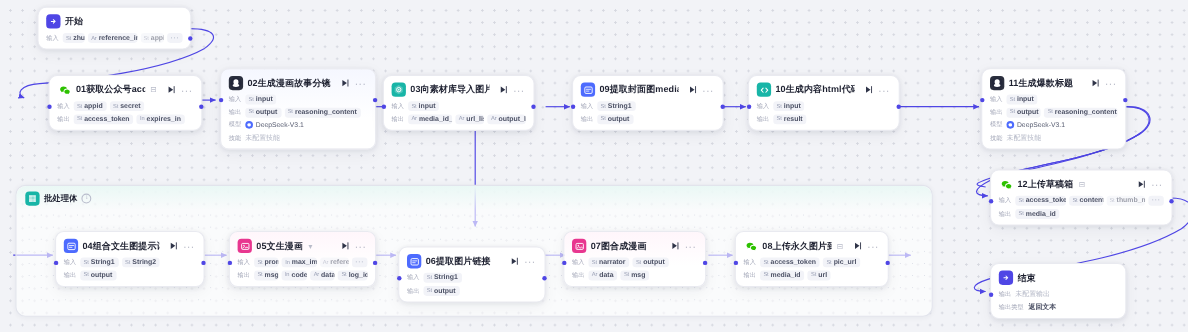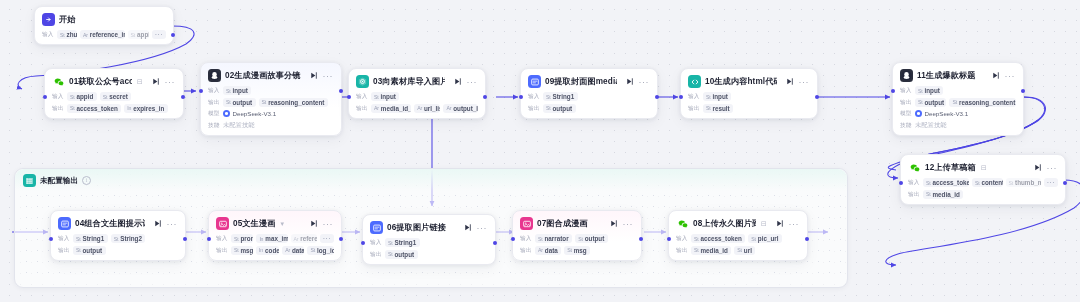--- a/index.html
+++ b/index.html
@@ -158,21 +158,21 @@
       <path d="M1064,180 C1088,180 1090,196 1074,208 C1020,240 916,248 898,254
                C882,259 882,265 896,265" marker-end="url(#ah)"></path>
 
       <path d="M838,232 L886,232" stroke="none"></path>
     </g>
   </svg>
 
   <div id="batch" style="left:14px;top:168px;width:832px;height:118px;">
     <div class="bhead">
       <span class="nicon" style="background:#18b5a7;">▦</span>
-      <span class="btitle">未配置输出</span>
+      <span class="btitle">批处理体</span>
       <i class="infoico">i</i>
     </div>
     <div class="bbody"></div>
   </div>
 
   <div class="node" id="node-start" style="left:34px;top:6px;width:140px;">
       <div class="nhead">
         <span class="nicon" style="background: rgb(79, 70, 229);">
           <svg viewBox="0 0 24 24" width="11" height="11">
             <rect x="2" y="2" width="20" height="20" rx="5" fill="#4f46e5"></rect>
@@ -507,20 +507,41 @@
         <span class="rlab">输出</span>
         <span class="chip">
           <span class="ty">St</span>
           <span>media_id</span>
         </span>
       </div>
       <span class="port l" style="top: 26px;"></span>
       <span class="port r" style="top: 26px;"></span>
     </div>
 
+  <div class="node" id="node-end" style="left:900px;top:239px;width:124px;">
+      <div class="nhead">
+        <span class="nicon" style="background: rgb(79, 70, 229);">
+          <svg viewBox="0 0 24 24" width="11" height="11">
+            <rect x="2" y="2" width="20" height="20" rx="5" fill="#4f46e5"></rect>
+            <path d="M8 12h7M12 8.5l3.5 3.5L12 15.5" stroke="#fff" stroke-width="2" fill="none" stroke-linecap="round" stroke-linejoin="round"></path>
+          </svg>
+        </span>
+        <span class="ntitle">结束</span>
+        <span class="nspacer"></span>
+      </div>
+      <div class="nrow">
+        <span class="rlab">输出</span>
+        <span class="rtext muted">未配置输出</span>
+      </div>
+      <div class="nrow">
+        <span class="rlab">输出类型</span>
+        <span class="rtext">返回文本</span>
+      </div>
+      <span class="port l" style="top: 26px;"></span>
+    </div>
 
   <div class="node" id="node-n04" style="left:50px;top:210px;width:136px;">
       <div class="nhead">
         <span class="nicon" style="background: rgb(77, 107, 254);">
           <svg viewBox="0 0 24 24" width="10" height="10">
             <rect x="4" y="5" width="16" height="14" rx="2.5" fill="none" stroke="#fff" stroke-width="2"></rect>
             <path d="M7.5 10h9M7.5 14h5.5" stroke="#fff" stroke-width="1.8" stroke-linecap="round"></path>
           </svg>
         </span>
         <span class="ntitle">04组合文生图提示词</span>
@@ -607,21 +628,21 @@
         </span>
         <span class="chip">
           <span class="ty">St</span>
           <span>log_id</span>
         </span>
       </div>
       <span class="port l" style="top: 26px;"></span>
       <span class="port r" style="top: 26px;"></span>
     </div>
 
-  <div class="node" id="node-n06" style="left:362px;top:214px;width:134px;">
+  <div class="node" id="node-n06" style="left:362px;top:224px;width:134px;">
       <div class="nhead">
         <span class="nicon" style="background: rgb(77, 107, 254);">
           <svg viewBox="0 0 24 24" width="10" height="10">
             <rect x="4" y="5" width="16" height="14" rx="2.5" fill="none" stroke="#fff" stroke-width="2"></rect>
             <path d="M7.5 10h9M7.5 14h5.5" stroke="#fff" stroke-width="1.8" stroke-linecap="round"></path>
           </svg>
         </span>
         <span class="ntitle">06提取图片链接</span>
         <span class="nspacer"></span>
         <span class="play">

